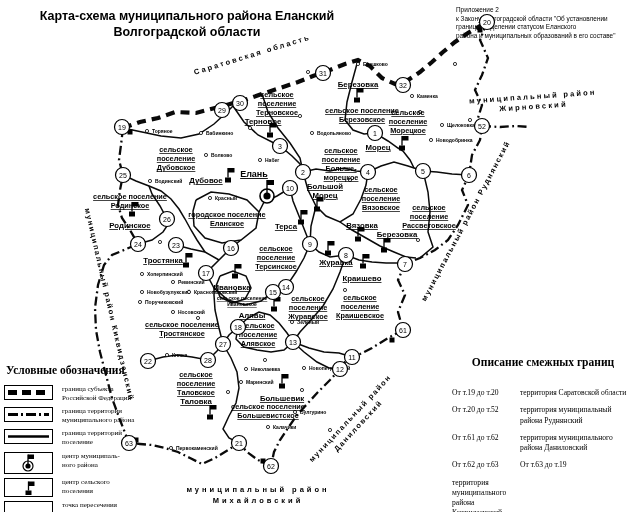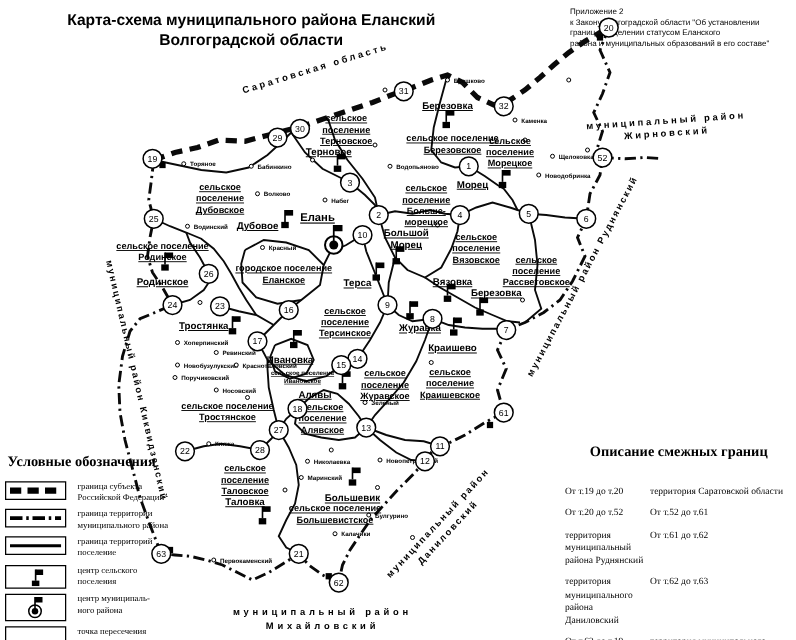--- a/index.html
+++ b/index.html
@@ -1,18 +1,18 @@
 <!DOCTYPE html>
 <html><head>
 <meta charset="utf-8">
 <style>
   html,body{margin:0;padding:0;background:#fff;}
   .page{position:relative;width:637px;height:512px;background:#fff;overflow:hidden;
         font-family:"Liberation Sans",sans-serif;color:#000;}
-  .map-title{position:absolute;left:36px;top:8px;width:330px;text-align:center;
+  .map-title{position:absolute;left:22px;top:8px;width:330px;text-align:center;
              font-weight:bold;font-size:12.5px;line-height:1.3;}
   .annotation{position:absolute;left:456px;top:6px;width:178px;font-size:6.4px;line-height:1.35;}
   .legend{position:absolute;left:4px;top:350px;width:150px;font-family:"Liberation Serif",serif;}
   .legend-title{font-weight:bold;font-size:11.5px;margin:14px 0 9px 2px;font-family:"Liberation Serif",serif;}
   .legend-row{display:flex;align-items:flex-start;gap:9px;margin-bottom:4px;}
   .sym-box{width:47px;min-width:47px;height:13px;border:1px solid #000;display:flex;
            align-items:center;justify-content:center;background:#fff;}
   .sym-box.tall{height:17px;} .sym-box.taller{height:20px;}
   .legend-label{font-size:7px;line-height:1.3;white-space:pre-line;}
   .borders-desc{position:absolute;left:452px;top:356px;width:182px;font-family:"Liberation Serif",serif;}
@@ -332,61 +332,60 @@
       <span class="sym-box">
         <svg width="41" height="9">
           <line x1="0" y1="4.5" x2="41" y2="4.5" stroke="#000" stroke-width="2.4"></line>
         </svg>
       </span>
       <span class="legend-label">граница территорий
 поселение</span>
     </div>
 
     <div class="legend-row">
-      <span class="sym-box tall">
-        <svg width="16" height="15">
-          <rect x="4.5" y="10.5" width="6" height="4.5" fill="#000"></rect>
-          <line x1="7.5" y1="10.5" x2="7.5" y2="1.5" stroke="#000" stroke-width="1.3"></line>
-          <path d="M7.5,1.5 h6 v4.5 h-6 Z" fill="#000"></path>
-        </svg>
-      </span>
-      <span class="legend-label">центр сельского
-поселения</span>
-    </div>
-
-    <div class="legend-row">
       <span class="sym-box taller">
         <svg width="18" height="19">
           <circle cx="8" cy="13" r="5" fill="none" stroke="#000" stroke-width="1.2"></circle>
           <circle cx="8" cy="13" r="2.6" fill="#000"></circle>
           <line x1="8" y1="11" x2="8" y2="1.5" stroke="#000" stroke-width="1.3"></line>
           <path d="M8,1.5 h6 v4.5 h-6 Z" fill="#000"></path>
         </svg>
       </span>
       <span class="legend-label">центр муниципаль-
 ного района</span>
     </div>
 
+    <div class="legend-row">
+      <span class="sym-box tall">
+        <svg width="16" height="15">
+          <rect x="4.5" y="10.5" width="6" height="4.5" fill="#000"></rect>
+          <line x1="7.5" y1="10.5" x2="7.5" y2="1.5" stroke="#000" stroke-width="1.3"></line>
+          <path d="M7.5,1.5 h6 v4.5 h-6 Z" fill="#000"></path>
+        </svg>
+      </span>
+      <span class="legend-label">центр сельского
+поселения</span>
+    </div>
+
 
     <div class="legend-row">
       <span class="sym-box">
         
       </span>
       <span class="legend-label">точка пересечения муниципальных
 образований</span>
     </div>
   </div>
 
   <div class="borders-desc">
     <div class="borders-title">Описание смежных границ</div>
     <div class="borders-grid">
       <span>От т.19 до т.20</span>
       <span>территория Саратовской области</span>
       <span>От т.20 до т.52</span>
-      <span>От т.52 до т.61</span>
       <span>территория муниципальный района Руднянский</span>
       <span>От т.61 до т.62</span>
       <span>территория муниципального района Даниловский</span>
       <span>От т.62 до т.63</span>
       <span>От т.63 до т.19</span>
       <span>территория муниципального района Киквидзенский</span>
     </div>
   </div>
 
 </div>

